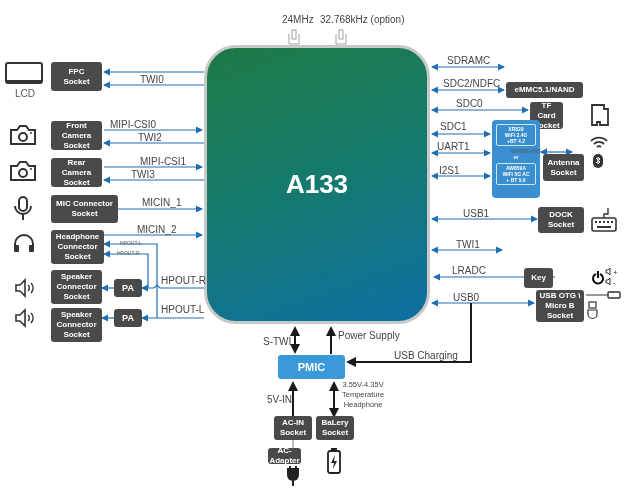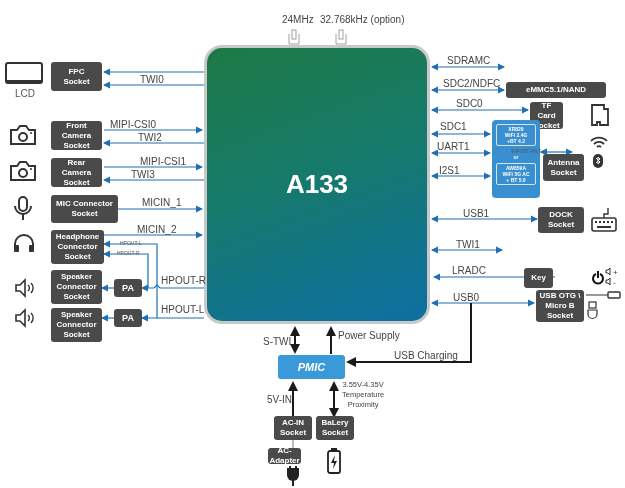--- a/index.html
+++ b/index.html
@@ -6,30 +6,30 @@
   body { width:625px; height:488px; position:relative; overflow:hidden;
          font-family:"Liberation Sans", "DejaVu Sans", sans-serif; }
   #diagram { position:absolute; left:0; top:0; width:625px; height:488px; }
   .sock { position:absolute; background:#4a4a4a; color:#fff; font-weight:bold;
           font-size:8px; line-height:10px; text-align:center; border-radius:3px;
           display:flex; align-items:center; justify-content:center; white-space:pre-line;
           box-sizing:border-box; padding:1px 2px; }
   .lbl { position:absolute; font-size:10px; color:#444; white-space:nowrap; line-height:10px; }
   .lbl.small { font-size:5px; color:#555; }
   .lbl.c { text-align:center; }
-  .chip { position:absolute; left:204px; top:45px; width:226px; height:279px; border-radius:18px;
+  .chip { position:absolute; left:204px; top:45px; width:226px; height:279px; border-radius:32px;
           background:linear-gradient(160deg,#1d7a45 0%,#167a6a 45%,#0e6fa3 100%);
           border:3px solid #c8c8c8; box-sizing:border-box; display:flex; align-items:center; justify-content:center; }
   .chip span { color:#fff; font-weight:bold; font-size:26px; }
   .wifi { position:absolute; left:492px; top:120px; width:48px; height:78px; background:#3a8fd0; border-radius:4px; }
   .wifi .inner { position:absolute; left:4px; width:38px; border:1px solid #cfe6f7; border-radius:2px;
                  color:#fff; font-size:5px; line-height:6px; font-weight:bold; text-align:center; white-space:pre-line; padding:1px 0; }
   .wifi .or { position:absolute; left:0; width:48px; top:34px; text-align:center; color:#fff; font-size:5px; font-weight:bold; }
   .pmic { position:absolute; left:278px; top:355px; width:67px; height:24px; background:#3a9ad9; border-radius:3px;
-          color:#fff; font-weight:bold; font-size:11px; display:flex; align-items:center; justify-content:center;font-style:italic; }
+          color:#fff; font-weight:bold; font-size:11px; display:flex; align-items:center; justify-content:center; }
   .icon { position:absolute; }
 </style>
 </head>
 <body>
 
 <div id="diagram">
 
   <svg width="625" height="488" style="position:absolute;left:0;top:0">
     <defs>
       <marker id="ab" markerWidth="6" markerHeight="6" refX="5" refY="3" orient="auto">
@@ -164,21 +164,21 @@
   <div class="lbl" style="left:138px;top:133px">TWI2</div>
   <div class="lbl" style="left:140px;top:157px">MIPI-CSI1</div>
   <div class="lbl" style="left:131px;top:170px">TWI3</div>
   <div class="lbl" style="left:142px;top:198px">MICIN_1</div>
   <div class="lbl" style="left:137px;top:225px">MICIN_2</div>
   <div class="lbl small" style="left:120px;top:238px">HPOUT-L</div>
   <div class="lbl small" style="left:117px;top:248px">HPOUT-R</div>
   <div class="lbl" style="left:161px;top:276px">HPOUT-R</div>
   <div class="lbl" style="left:161px;top:305px">HPOUT-L</div>
 
-  <div class="sock" style="left:506px;top:82px;width:100px;height:16px">eMMC5.1/NAND</div>
+  <div class="sock" style="left:506px;top:82px;width:77px;height:16px">eMMC5.1/NAND</div>
   <div class="sock" style="left:530px;top:102px;width:33px;height:27px">TF Card
 Socket</div>
   <div class="sock" style="left:543px;top:154px;width:41px;height:27px">Antenna
 Socket</div>
   <div class="sock" style="left:538px;top:207px;width:46px;height:26px">DOCK
 Socket</div>
   <div class="sock" style="left:524px;top:268px;width:29px;height:20px">Key</div>
   <div class="sock" style="left:536px;top:290px;width:48px;height:32px">USB OTG \
 Micro B
 Socket</div>
@@ -241,21 +241,21 @@
     <path d="M4,20 h9 v4 a4.5,4.5 0 0 1 -9,0 z" fill="none" stroke="#333" stroke-width="1.2"></path>
   </svg>
 
   <div class="pmic">PMIC</div>
   <div class="lbl" style="left:263px;top:337px">S-TWI</div>
   <div class="lbl" style="left:338px;top:331px">Power Supply</div>
   <div class="lbl" style="left:394px;top:351px">USB Charging</div>
   <div class="lbl" style="left:267px;top:395px">5V-IN</div>
   <div class="lbl c" style="left:342px;top:380px;white-space:pre-line;font-size:7.5px;line-height:10px">3.55V-4.35V
 Temperature
-Proximity</div>
+Headphone</div>
   <div class="sock" style="left:274px;top:416px;width:38px;height:24px">AC-IN
 Socket</div>
   <div class="sock" style="left:316px;top:416px;width:38px;height:24px">BaLery
 Socket</div>
   <div class="sock" style="left:268px;top:448px;width:33px;height:16px">AC-Adapter</div>
 
   <svg class="icon" style="left:285px;top:466px" width="16" height="20">
     <path d="M2,2 h12 v7 a6,6 0 0 1 -12,0 z" fill="#222"></path>
       <line x1="8" y1="14" x2="8" y2="20" stroke="#222" stroke-width="2"></line>
     <line x1="5" y1="0" x2="5" y2="3" stroke="#222" stroke-width="2"></line>

